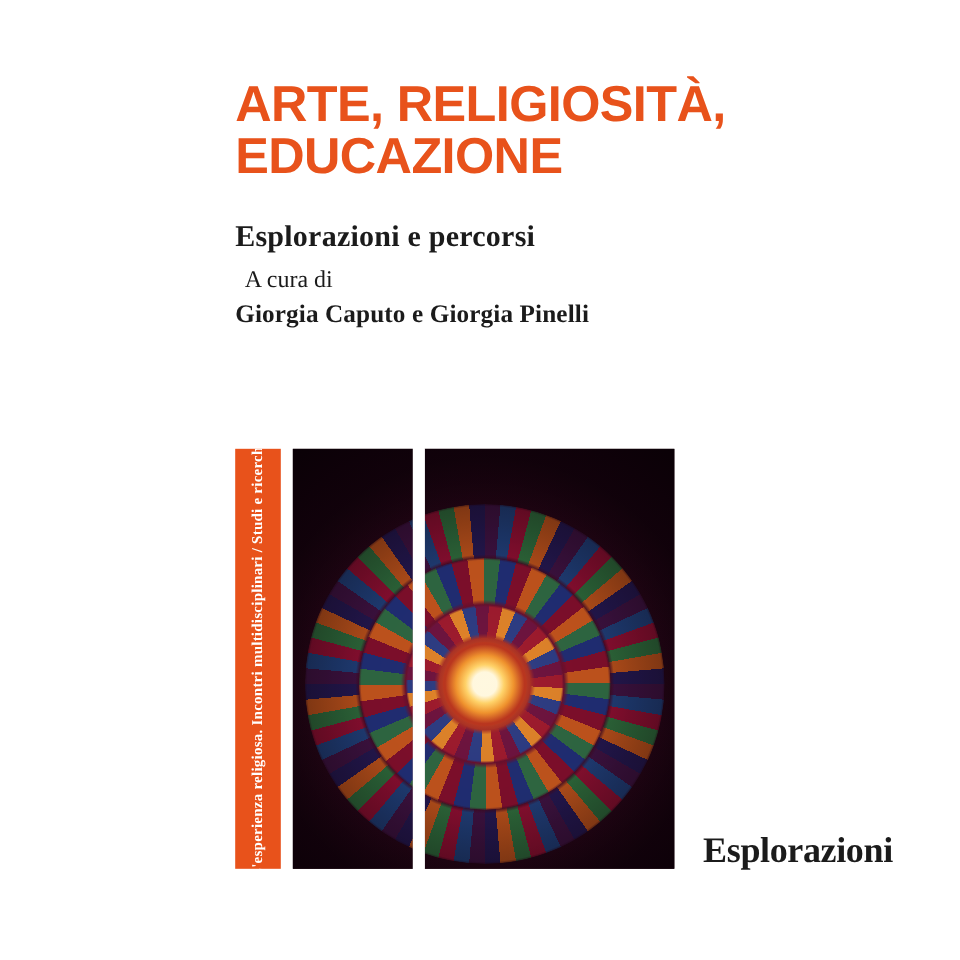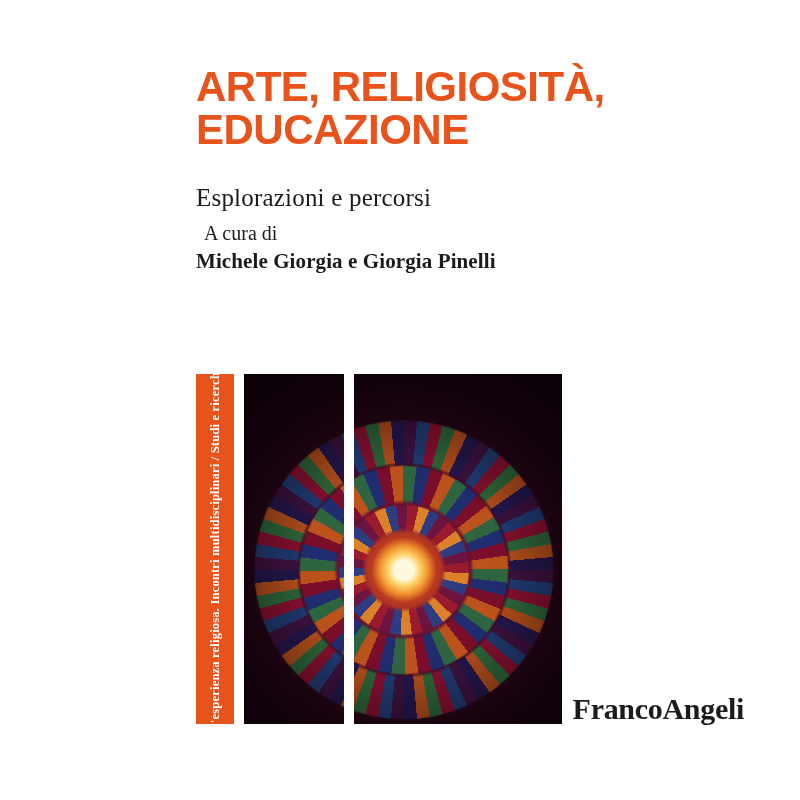--- a/index.html
+++ b/index.html
@@ -32,21 +32,21 @@
     font-weight: bold;
     font-size: 42px;
     line-height: 1.02;
     letter-spacing: -0.5px;
     color: #E8521B;
     margin: 0;
     white-space: pre-line;
   }
   .subtitle {
     font-family: "Liberation Serif", serif;
-    font-weight: normal;
+    font-weight: bold;
     font-size: 25px;
     color: #1b1b1b;
     margin: 0;
     padding-top: 32px;
     letter-spacing: 0.2px;
   }
 
   
   .editors {
     position: absolute;
@@ -205,21 +205,21 @@
 <div class="cover">
 
   <div class="title-block">
     <h1 class="main-title">ARTE, RELIGIOSITÀ,
 EDUCAZIONE</h1>
     <h2 class="subtitle">Esplorazioni e percorsi</h2>
   </div>
 
   <div class="editors">
     <div class="editors-pre">A cura di</div>
-    <div class="editors-names">Michele Giorgia e Giorgia Pinelli</div>
+    <div class="editors-names">Giorgia Caputo e Giorgia Pinelli</div>
   </div>
 
   <div class="artwork">
 
     <div class="series-bar">
       <span class="series-text">L'esperienza religiosa. Incontri multidisciplinari / Studi e ricerche</span>
     </div>
 
     <div class="panel panel-left">
       <div class="rose-canvas">
@@ -237,15 +237,15 @@
         <div class="ring ring-mid"></div>
         <div class="ring ring-inner"></div>
         <div class="ring ring-core"></div>
         <div class="vignette"></div>
       </div>
     </div>
 
     <div class="gap-shadow"></div>
   </div>
 
-  <div class="publisher">FrancoAngeli</div>
+  <div class="publisher">Esplorazioni</div>
 
 </div>
 
 </body></html>

